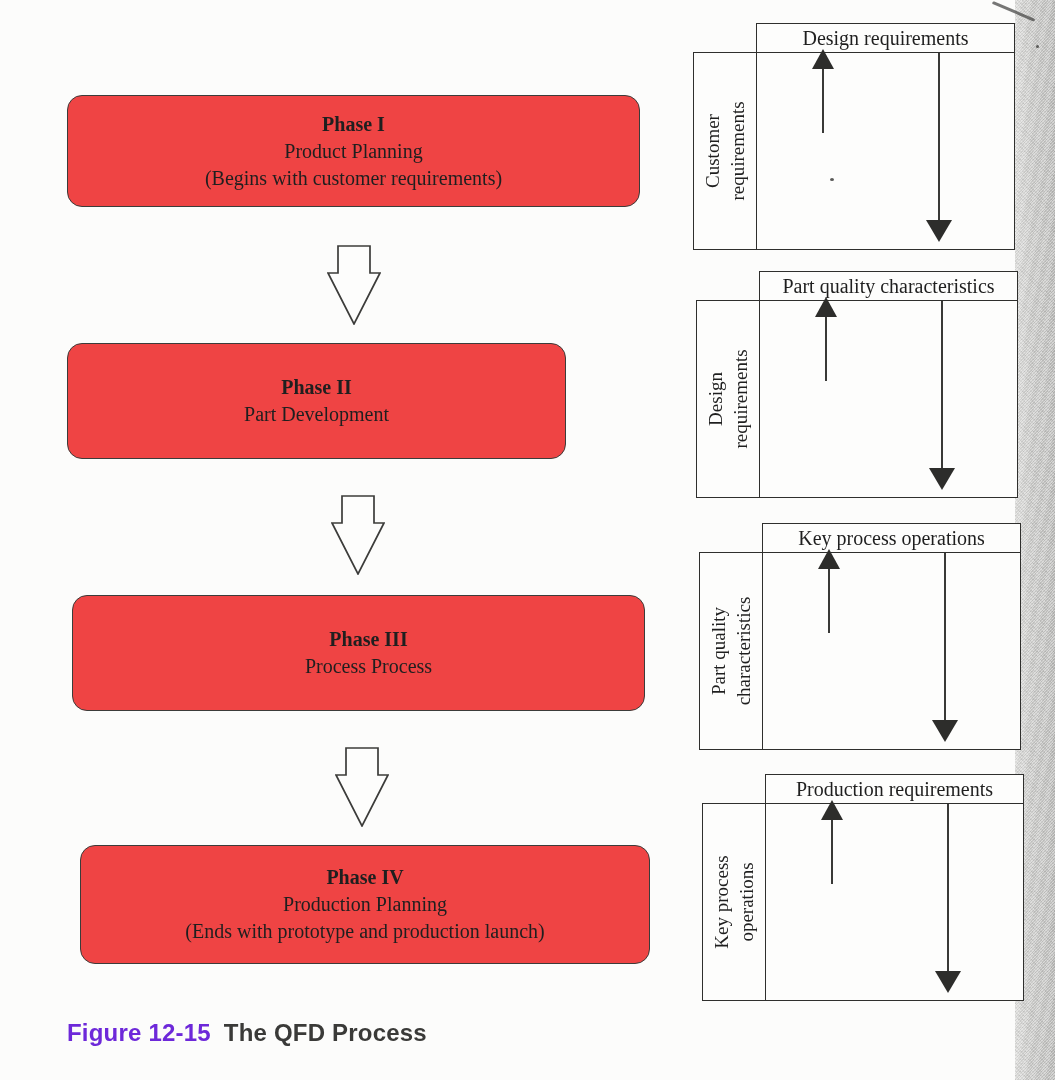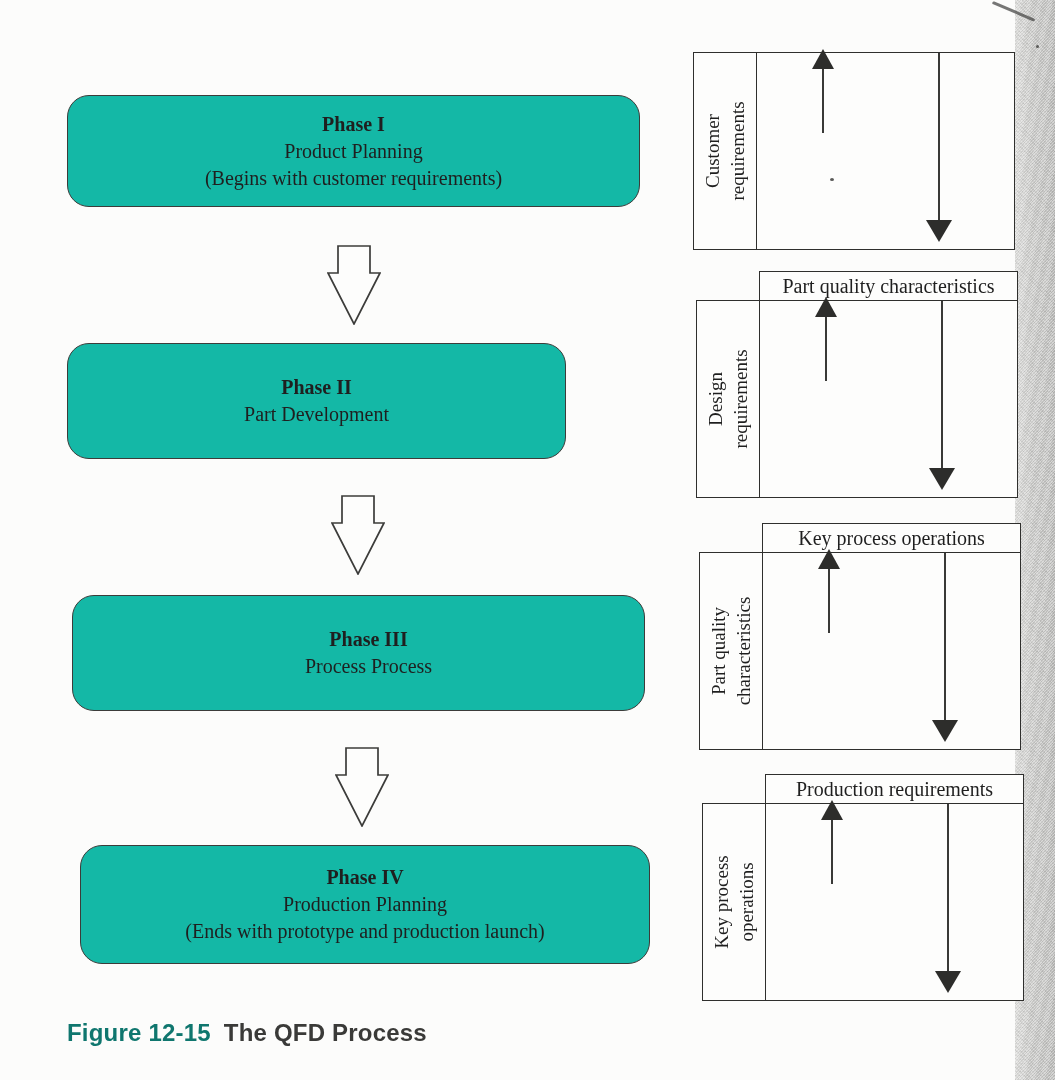--- a/index.html
+++ b/index.html
@@ -24,21 +24,21 @@
     position:absolute;left:993px;top:1px;width:46px;height:3px;background:#4a4a48;
     transform:rotate(23deg);transform-origin:left top;opacity:.75;z-index:2;border-radius:2px;
   }
   .speck{position:absolute;border-radius:50%;background:#5a5a58;z-index:3;}
   .speck-a{left:830px;top:178px;width:4px;height:3px;}
   .speck-b{left:1036px;top:45px;width:3px;height:3px;}
 
   
   .phase-box{
     position:absolute;box-sizing:border-box;z-index:1;
-    border:1.6px solid #3c3c3a;border-radius:22px;background:#14b8a6;
+    border:1.6px solid #3c3c3a;border-radius:15px;background:#ef4444;
     display:flex;flex-direction:column;align-items:center;justify-content:center;
     text-align:center;font-size:20px;line-height:27px;
   }
   .phase-title{font-weight:bold;}
   .box1{left:67px;top:95px;width:573px;height:112px;}
   .box2{left:67px;top:343px;width:499px;height:116px;}
   .box3{left:72px;top:595px;width:573px;height:116px;padding-left:20px;}
   .box4{left:80px;top:845px;width:570px;height:119px;font-family:Liberation Serif, serif;}
   .block-arrow{position:absolute;z-index:1;}
   .arr1{left:327px;top:245px;}
@@ -82,21 +82,21 @@
     border-left:13px solid transparent;border-right:13px solid transparent;
     border-top:22px solid #2d2d2b;
   }
 
   
   .caption{
     position:absolute;left:67px;top:1019px;z-index:1;
     font-family:"Liberation Sans","DejaVu Sans",sans-serif;
     font-size:24px;font-weight:bold;color:#3a3a38;letter-spacing:.2px;
   }
-  .caption .cap-label{margin-right:13px;color:#0f766e;}
+  .caption .cap-label{margin-right:13px;color:#6d28d9;}
 </style>
 </head>
 <body>
 
 <div class="page">
 
   <div class="edge-band"></div>
   <div class="corner-streak"></div>
   <div class="speck speck-a"></div>
   <div class="speck speck-b"></div>
@@ -135,20 +135,23 @@
       <div class="phase-title">Phase IV</div>
       <div class="phase-sub">Production Planning</div>
       <div class="phase-note">(Ends with prototype and production launch)</div>
     </div>
 
   </section>
 
   <section>
 
     <div class="matrix m1">
+      <div class="m-header">
+        <span>Design requirements</span>
+      </div>
       <div class="m-body">
         <div class="m-side">
           <div class="v-label">
             <span>Customer</span>
             <span>requirements</span>
           </div>
         </div>
         <div class="up-arrow-h"></div>
         <div class="up-arrow-v"></div>
         <div class="up-arrow-head"></div>

